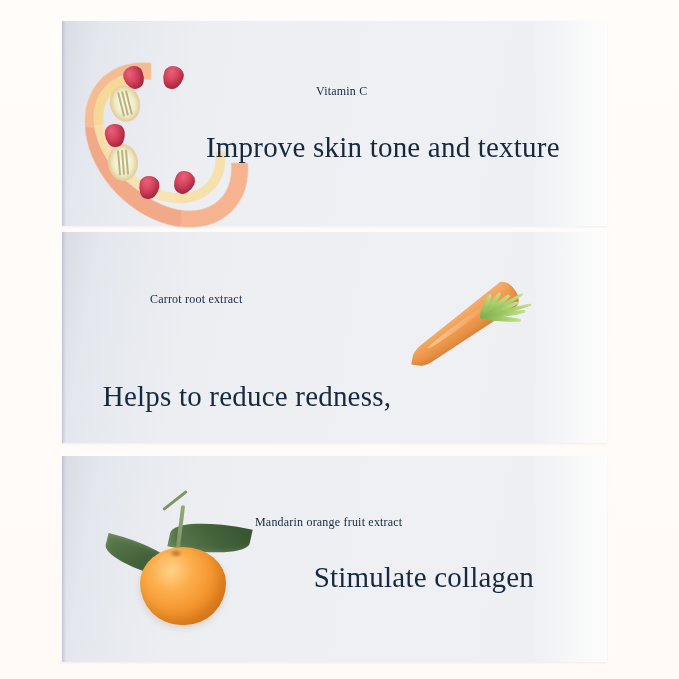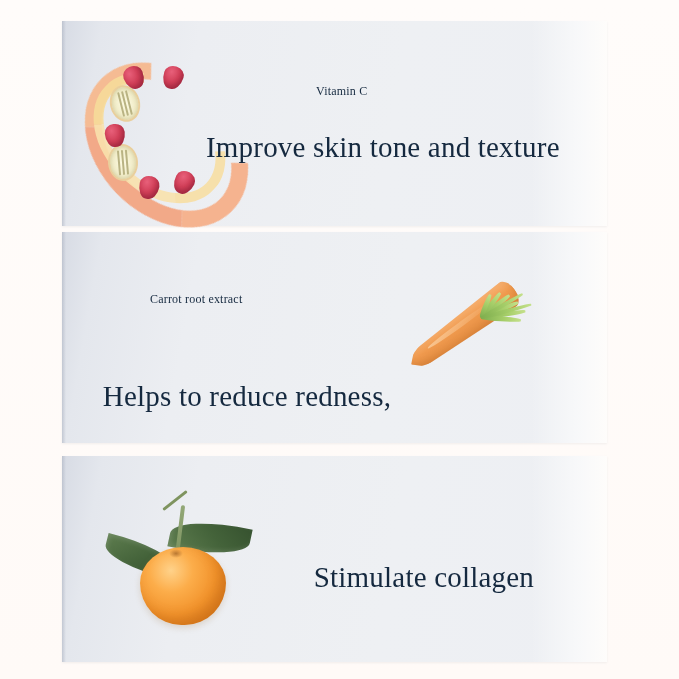--- a/index.html
+++ b/index.html
@@ -300,17 +300,18 @@
   <div class="panel" id="panel-3"></div>
 
   <div id="mandarin">
     <div class="twig"></div>
     <div class="leaf left"></div>
     <div class="leaf right"></div>
     <div class="stem"></div>
     <div class="fruit"></div>
   </div>
 
+  <div class="txt sub" id="p3-sub">Mandarin orange fruit extract</div>
   <div class="txt main" id="p3-main">
     <span>Stimulate collagen</span><br>
   </div>
 
 </div>
 
 </body></html>

